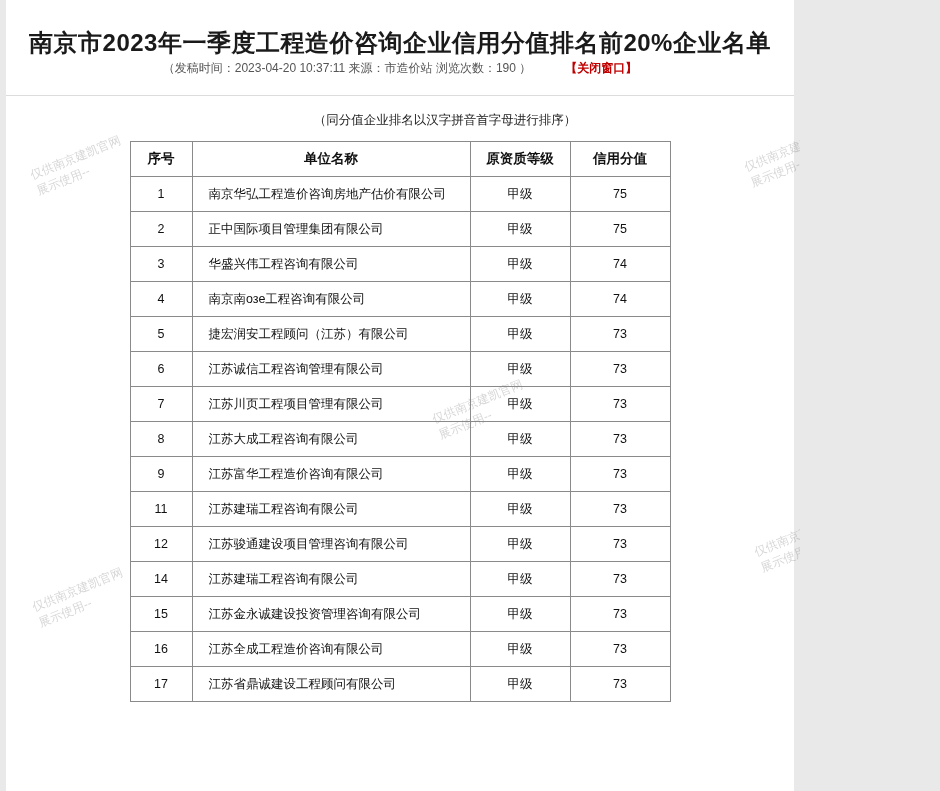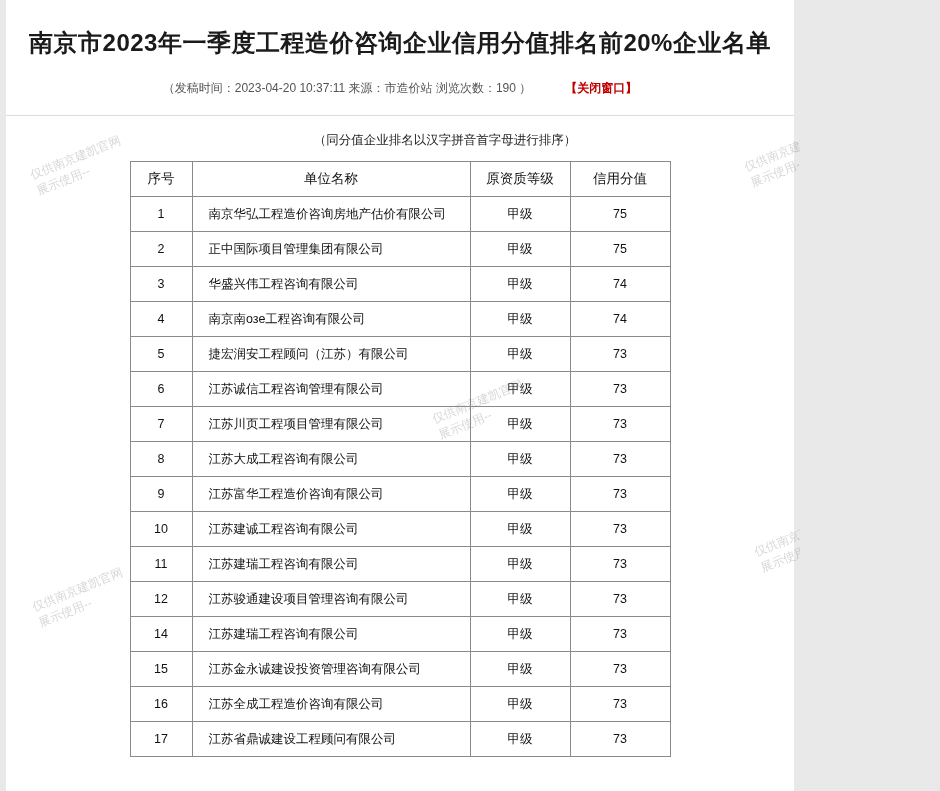--- a/index.html
+++ b/index.html
@@ -39,21 +39,20 @@
     text-align: center;
   }
   .doc-title {
     font-size: 24px;
     font-weight: bold;
     color: #1a1a1a;
     letter-spacing: 0.5px;
     line-height: 34px;
   }
   .meta-line {
-    margin-top: 20px;
     font-size: 12px;
     color: #555;
     display: flex;
     justify-content: center;
     align-items: center;
     gap: 8px;
   }
   .meta-text { color: #555; }
   .meta-close {
     color: #c00000;
@@ -82,21 +81,21 @@
     margin: 0 auto;
     table-layout: fixed;
   }
   table.rank th, table.rank td {
     border: 1px solid #8a8a8a;
     height: 32px;
     font-size: 12.5px;
     color: #111;
   }
   table.rank th {
-    font-weight: normal;
+    font-weight: bold;
     font-size: 13.5px;
     text-align: center;
     background: #fff;
   }
   col.c-idx { width: 62px; }
   col.c-name { width: 278px; }
   col.c-grade { width: 100px; }
   col.c-score { width: 100px; }
 
   td.idx { text-align: center; }
@@ -200,26 +199,20 @@
             <td class="grade">甲级</td>
             <td class="score">73</td>
           </tr>
           <tr>
             <td class="idx">9</td>
             <td class="name">江苏富华工程造价咨询有限公司</td>
             <td class="grade">甲级</td>
             <td class="score">73</td>
           </tr>
           <tr>
-            <td class="idx">10</td>
-            <td class="name">江苏建诚工程咨询有限公司</td>
-            <td class="grade">甲级</td>
-            <td class="score">73</td>
-          </tr>
-          <tr>
             <td class="idx">11</td>
             <td class="name">江苏建瑞工程咨询有限公司</td>
             <td class="grade">甲级</td>
             <td class="score">73</td>
           </tr>
           <tr>
             <td class="idx">12</td>
             <td class="name">江苏骏通建设项目管理咨询有限公司</td>
             <td class="grade">甲级</td>
             <td class="score">73</td>

